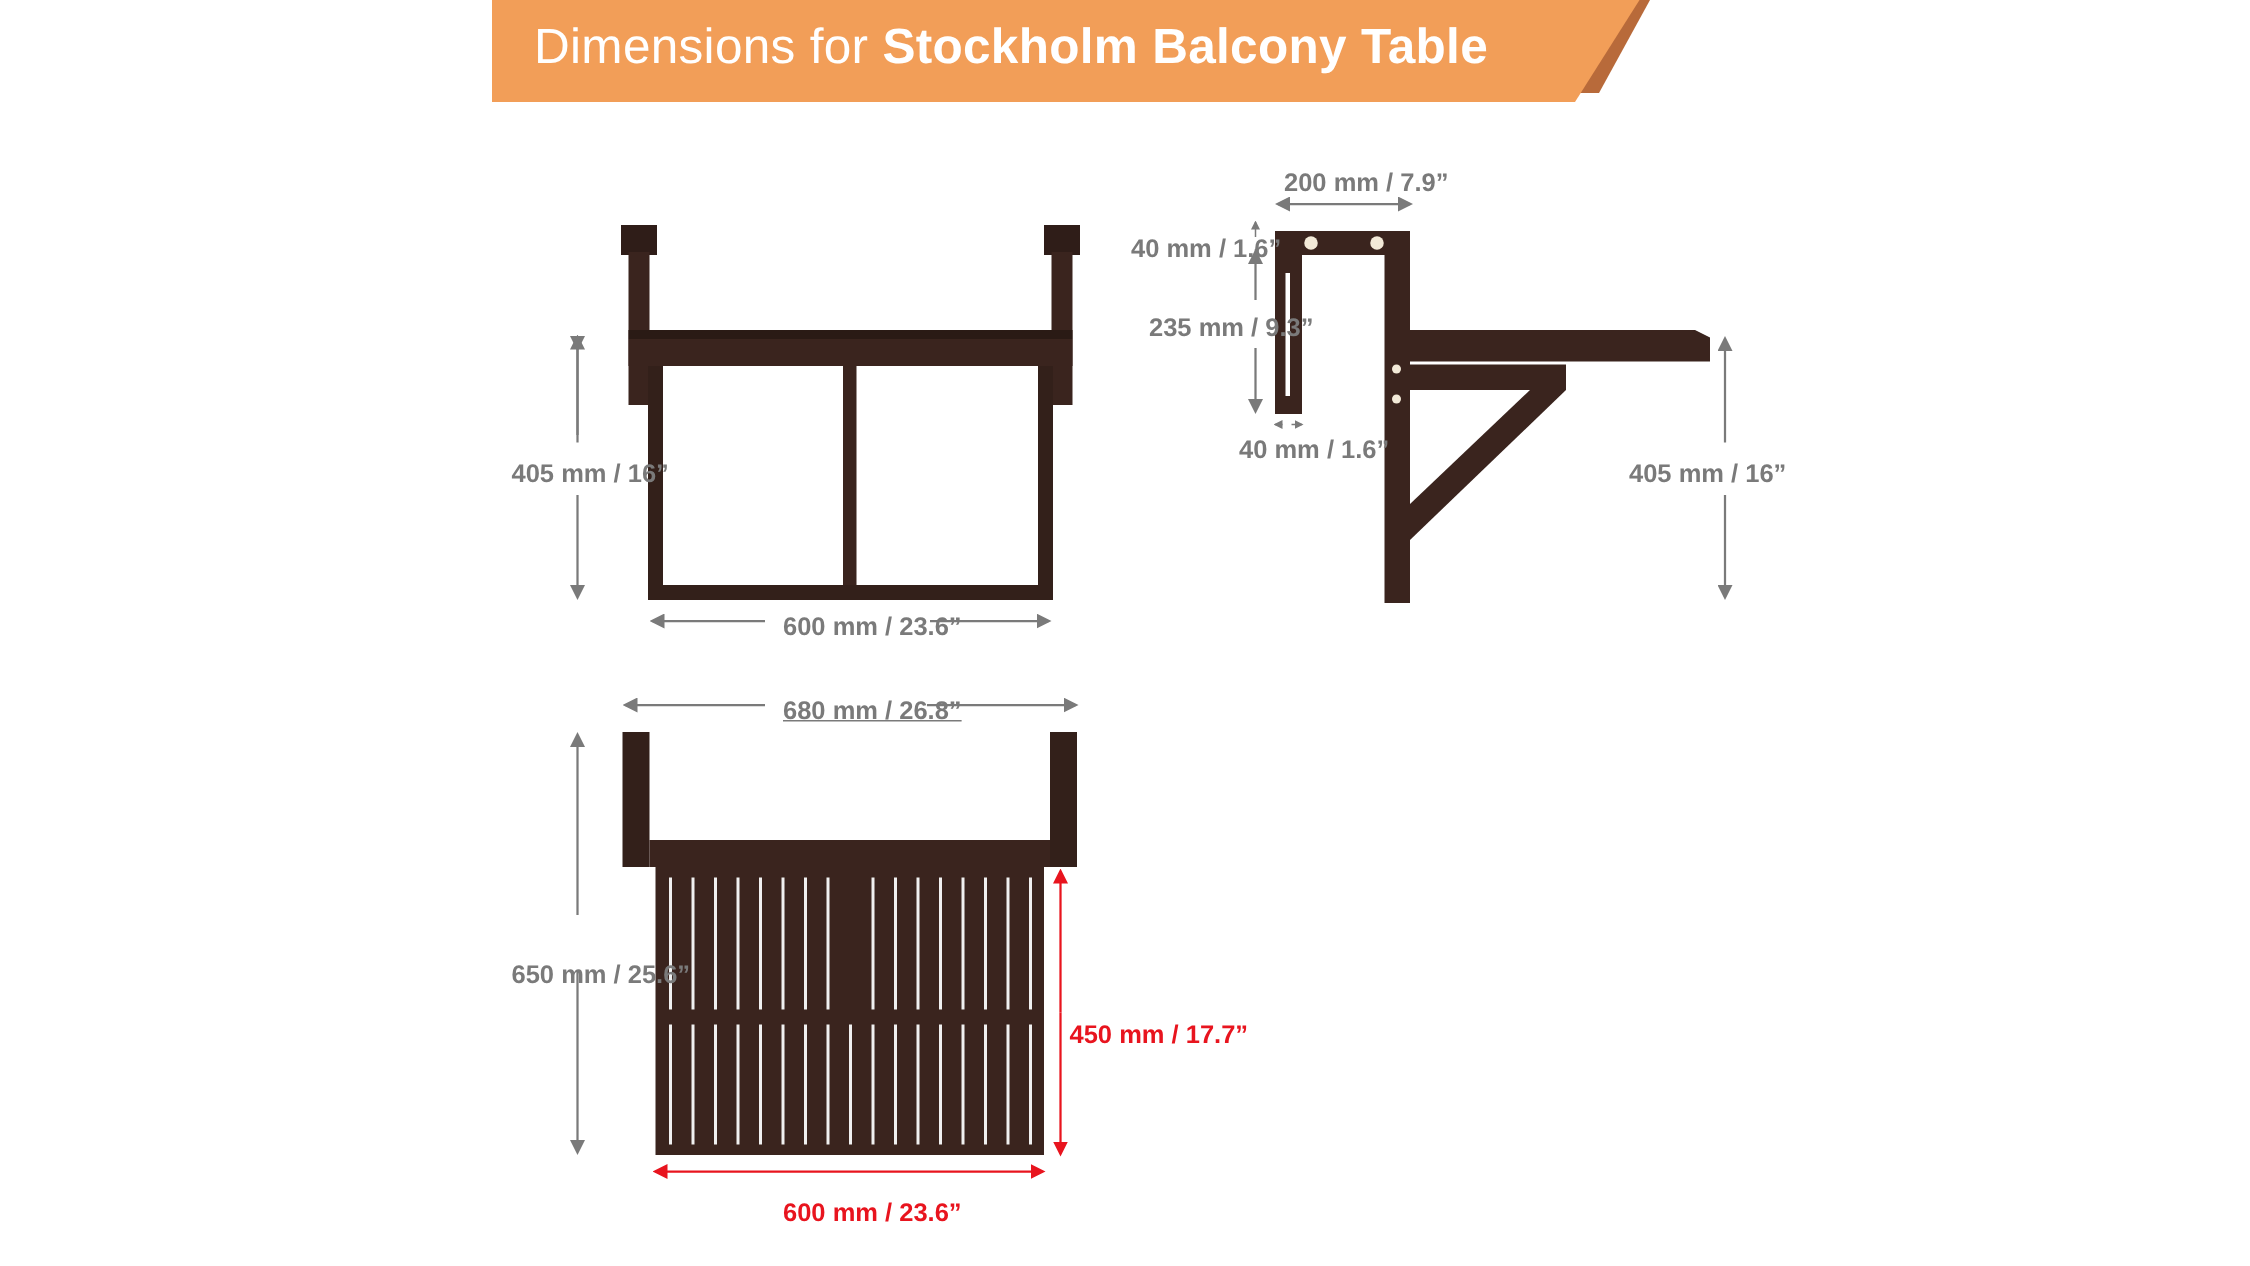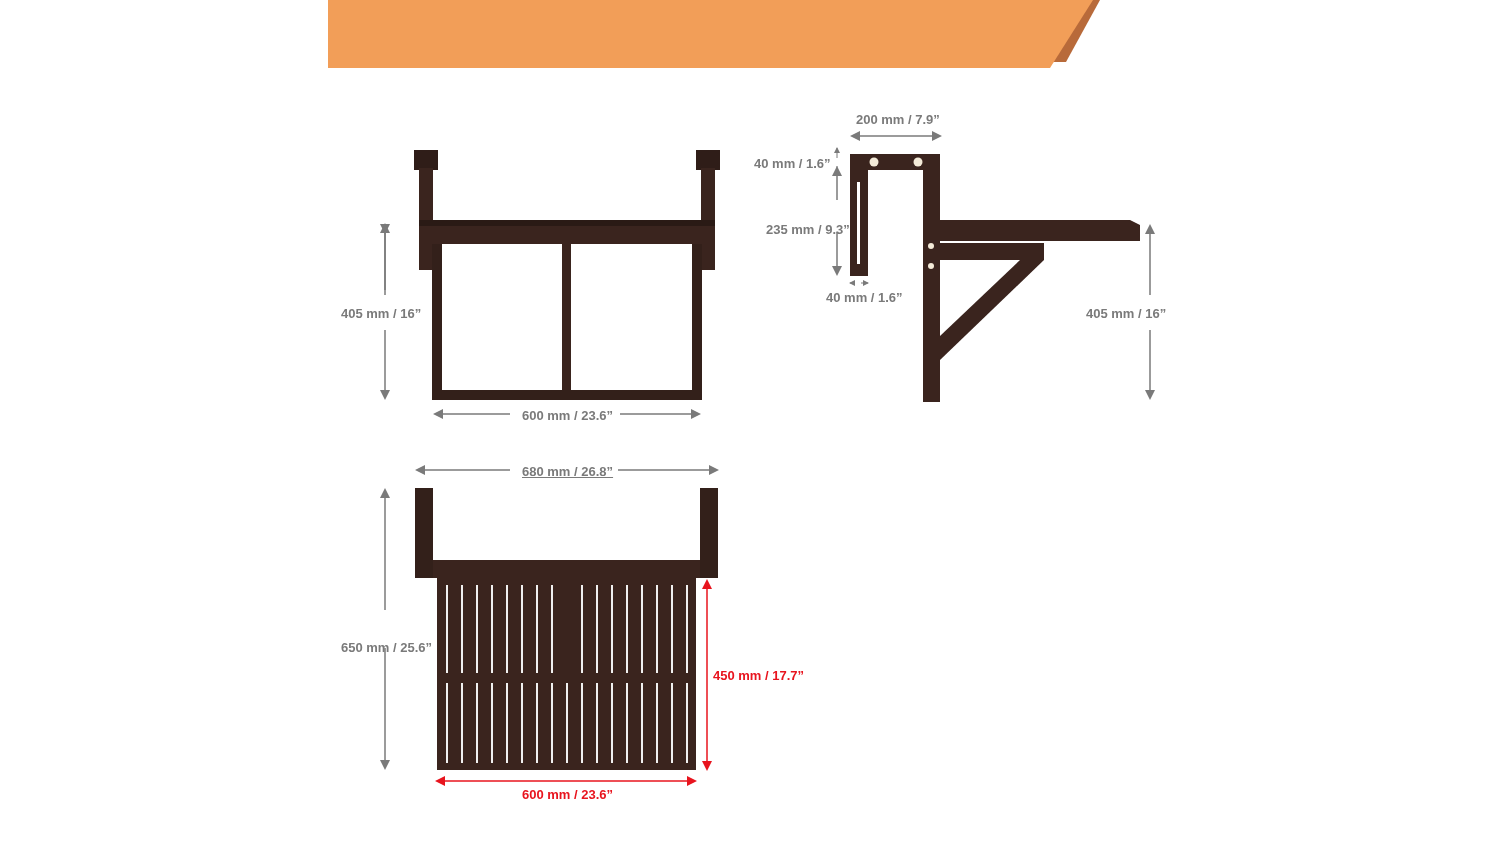--- a/index.html
+++ b/index.html
@@ -2,31 +2,32 @@
 <html><head>
 <meta charset="utf-8">
 <style>
   html, body { margin:0; padding:0; }
   body { width:1500px; height:844px; background:#ffffff; position:relative; overflow:hidden; font-family:"Liberation Sans", sans-serif; }
   .banner { position:absolute; left:328px; top:0; width:780px; height:70px; }
   .banner svg { position:absolute; left:0; top:0; }
   .banner-title { position:absolute; left:28px; top:12px; font-size:33px; color:#ffffff; white-space:nowrap; letter-spacing:0.2px; }
   .banner-title b { font-weight:bold; }
   .stage { position:absolute; left:0; top:0; width:1500px; height:844px; }
-  .dim { position:absolute; font-size:13px; font-weight:bold; color:#7a7a7a; white-space:nowrap; }
-  .dim.red { color:#e8141e; }
+  .dim { position:absolute; font-size:17px; font-weight:bold; color:#7a7a7a; white-space:nowrap; }
+  .dim.red { color:#e8141e;margin-top:12px; }
 </style>
 </head>
 <body>
 
 <div class="banner">
   <svg width="780" height="70">
     <polygon points="730,0 772,0 738,62 718,62" fill="#b86a3a"></polygon>
     <polygon points="0,0 765,0 722,68 0,68" fill="#f29e58"></polygon>
   </svg>
+  <div class="banner-title"><span>Dimensions for </span><b>Stockholm Balcony Table</b></div>
 </div>
 
 <svg class="stage" width="1500" height="844">
   <defs>
     <marker id="ag" markerWidth="10" markerHeight="10" refX="8" refY="5" orient="auto" markerUnits="userSpaceOnUse">
       <path d="M0,0 L10,5 L0,10 z" fill="#7a7a7a"></path>
     </marker>
     <marker id="ar" markerWidth="10" markerHeight="10" refX="8" refY="5" orient="auto" markerUnits="userSpaceOnUse">
       <path d="M0,0 L10,5 L0,10 z" fill="#e8141e"></path>
     </marker>
@@ -126,20 +127,20 @@
     <line x1="566" y1="781" x2="437" y2="781" stroke="#e8141e" stroke-width="1.5" marker-end="url(#ar)"></line>
     <line x1="566" y1="781" x2="695" y2="781" stroke="#e8141e" stroke-width="1.5" marker-end="url(#ar)"></line>
   </g>
 </svg>
 
 <div class="dim" style="left:341px; top:306px;">405 mm / 16”</div>
 <div class="dim" style="left:522px; top:408px;">600 mm / 23.6”</div>
 
 <div class="dim" style="left:856px; top:112px;">200 mm / 7.9”</div>
 <div class="dim" style="left:754px; top:156px;">40 mm / 1.6”</div>
-<div class="dim" style="left:766px; top:222px;">235 mm / 9.3”</div>
+<div class="dim" style="left:766px; top:209px;">235 mm / 9.3”</div>
 <div class="dim" style="left:826px; top:290px;">40 mm / 1.6”</div>
 <div class="dim" style="left:1086px; top:306px;">405 mm / 16”</div>
 
 <div class="dim" style="left:522px; top:464px;text-decoration:underline;">680 mm / 26.8”</div>
 <div class="dim" style="left:341px; top:640px;">650 mm / 25.6”</div>
 <div class="dim red" style="left:713px; top:668px;">450 mm / 17.7”</div>
 <div class="dim red" style="left:522px; top:787px;">600 mm / 23.6”</div>
 
 </body></html>

